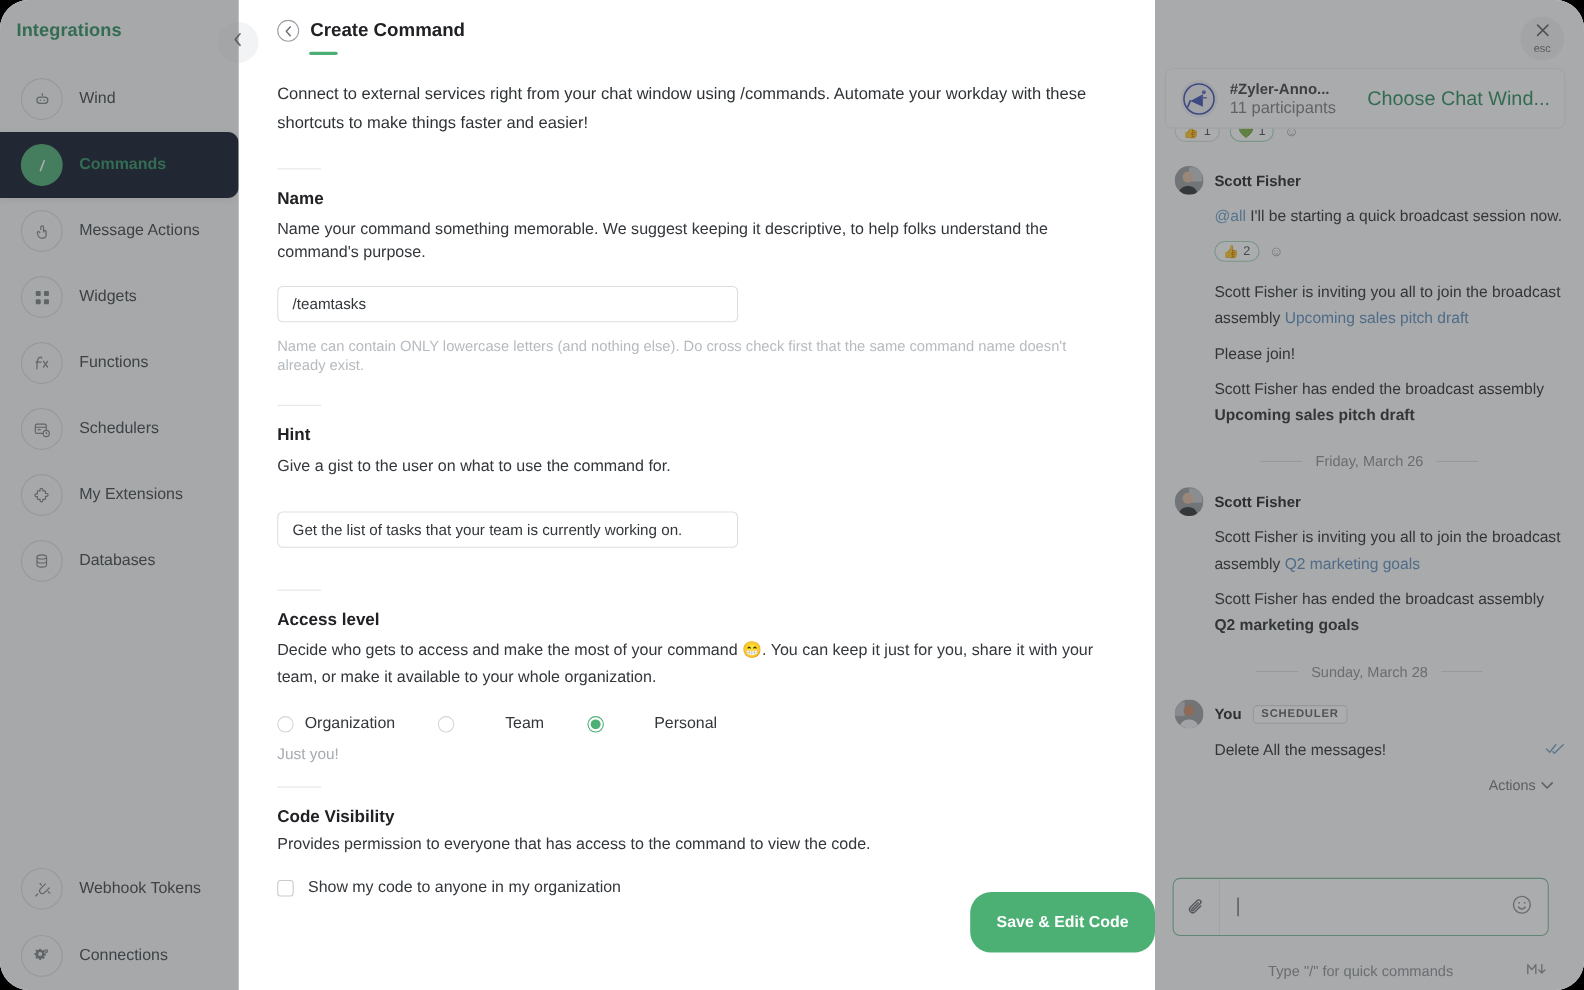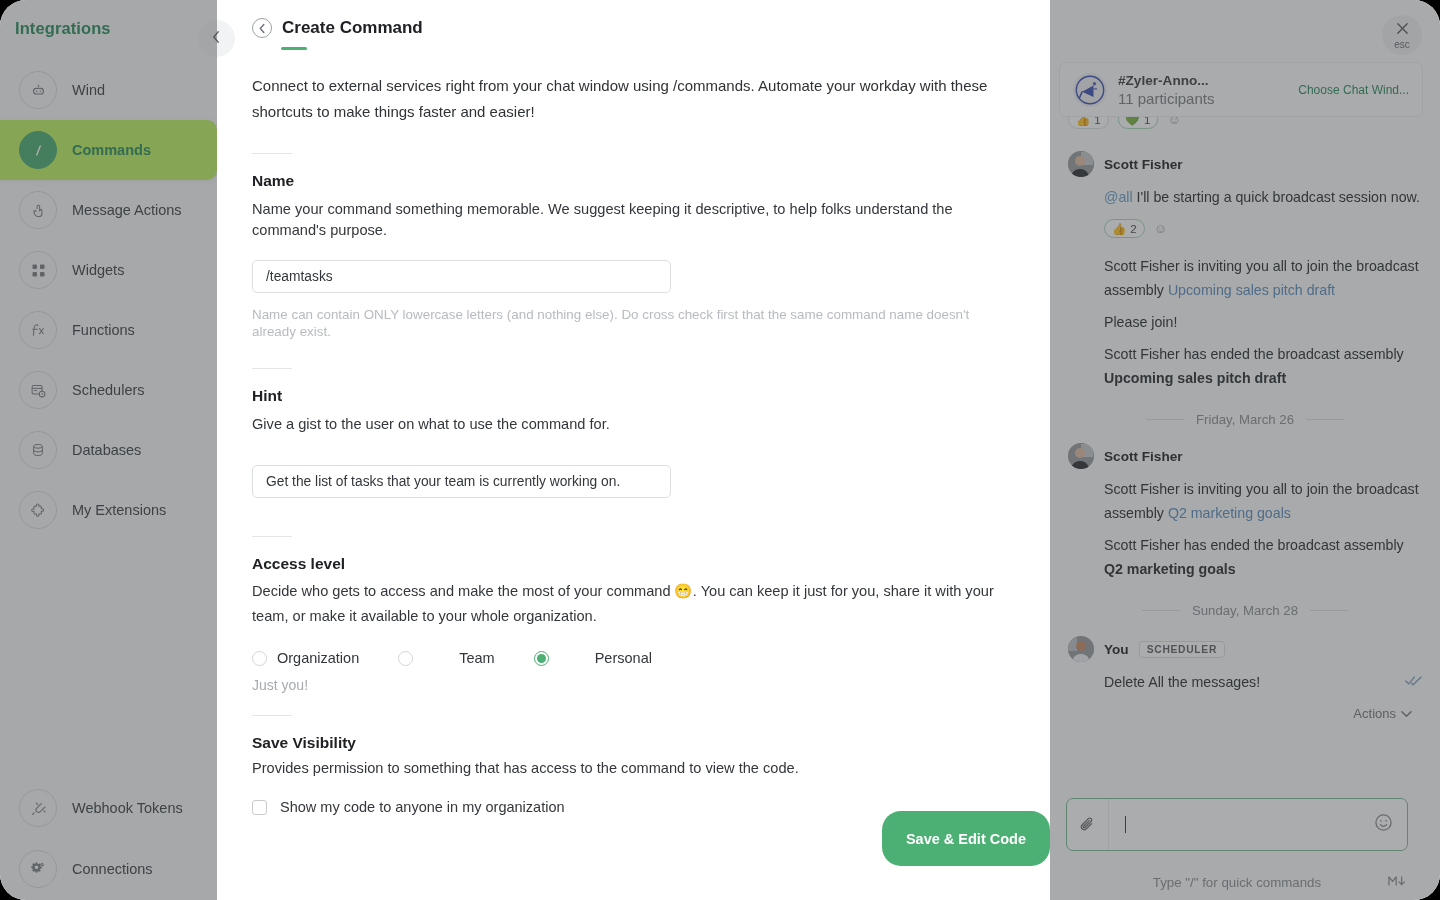--- a/index.html
+++ b/index.html
@@ -30,21 +30,21 @@
     color: #2d8f5f; letter-spacing: .1px;
   }
   .nav-list { position: absolute; top: 60px; left: 0; width: 217px; }
   .nav-item {
     position: relative;
     display: flex; align-items: center;
     height: 60px; padding-left: 19px;
     cursor: pointer;
   }
   .nav-item.active {
-    background: #bef264;
+    background: #0f172a;
     border-radius: 0 10px 10px 0;
     box-shadow: 0 1px 6px rgba(0,0,0,.07);
   }
   .nav-ico {
     width: 38px; height: 38px; border-radius: 50%;
     border: 1px solid #d9dcdf;
     display: flex; align-items: center; justify-content: center;
     flex: 0 0 38px; background: transparent;
   }
   .nav-item.active .nav-ico {
@@ -173,21 +173,21 @@
   .chan-avatar {
     width: 34px; height: 34px; border-radius: 50%;
     background: #eef0f4; flex: 0 0 34px;
     display: flex; align-items: center; justify-content: center;
     overflow: hidden;
   }
   .chan-meta { margin-left: 11px; }
   .chan-name { font-size: 13.6px; font-weight: 700; color: #404040; }
   .chan-sub { font-size: 15px; color: #7b8084; margin-top: 2px; }
   .chan-choose {
-    margin-left: auto; font-size: 12px; color: #2d8f5f; cursor: pointer;
+    margin-left: auto; font-size: 18px; color: #2d8f5f; cursor: pointer;
   }
 
   .msgs {
     position: absolute; left: 0; top: 100px;
     width: 390px; height: 700px;
     padding: 0 18px;
   }
   .react-row { display: flex; align-items: center; gap: 9px; }
   .pill {
     height: 19px; padding: 0 7px; border-radius: 10px;
@@ -337,36 +337,36 @@
               <path d="M6 12h4"></path>
             <circle cx="17" cy="17" r="4" fill="#fff"></circle>
             <path d="M17 15.3V17l1.2.9"></path>
           </svg>
         </span>
         <span class="nav-label">Schedulers</span>
       </div>
 
       <div class="nav-item">
         <span class="nav-ico">
+          <svg width="17" height="17" viewBox="0 0 24 24" fill="none" stroke="#7c8286" stroke-width="1.5">
+            <path d="M9 4.5a1.8 1.8 0 113.6 0V6h2.4a1 1 0 011 1v2.4h1.5a1.8 1.8 0 110 3.6H16V16a1 1 0 01-1 1h-2.4v1.3a1.8 1.8 0 11-3.6 0V17H6.6a1 1 0 01-1-1v-2.6H4.2a1.8 1.8 0 110-3.6h1.4V7a1 1 0 011-1H9z"></path>
+          </svg>
+        </span>
+        <span class="nav-label">My Extensions</span>
+      </div>
+
+      <div class="nav-item">
+        <span class="nav-ico">
           <svg width="16" height="16" viewBox="0 0 24 24" fill="none" stroke="#7c8286" stroke-width="1.5">
             <ellipse cx="12" cy="6.5" rx="6.5" ry="2.8"></ellipse>
             <path d="M5.5 6.5v11c0 1.6 2.9 2.8 6.5 2.8s6.5-1.2 6.5-2.8v-11"></path>
             <path d="M5.5 12c0 1.6 2.9 2.8 6.5 2.8s6.5-1.2 6.5-2.8"></path>
           </svg>
         </span>
         <span class="nav-label">Databases</span>
-      </div>
-
-      <div class="nav-item">
-        <span class="nav-ico">
-          <svg width="17" height="17" viewBox="0 0 24 24" fill="none" stroke="#7c8286" stroke-width="1.5">
-            <path d="M9 4.5a1.8 1.8 0 113.6 0V6h2.4a1 1 0 011 1v2.4h1.5a1.8 1.8 0 110 3.6H16V16a1 1 0 01-1 1h-2.4v1.3a1.8 1.8 0 11-3.6 0V17H6.6a1 1 0 01-1-1v-2.6H4.2a1.8 1.8 0 110-3.6h1.4V7a1 1 0 011-1H9z"></path>
-          </svg>
-        </span>
-        <span class="nav-label">My Extensions</span>
       </div>
     </div>
 
     <div class="nav-bottom">
       <div class="nav-item">
         <span class="nav-ico">
           <svg width="17" height="17" viewBox="0 0 24 24" fill="none" stroke="#7c8286" stroke-width="1.5" stroke-linecap="round">
             <path d="M16 5l-6.5 6.5a3.5 3.5 0 005 5L21 10"></path>
             <path d="M9 4.5l2 2"></path>
               <path d="M19.5 15l2 2"></path>
@@ -452,22 +452,22 @@
             <span class="radio on"></span>
             <span class="radio-label">Personal</span>
           </label>
         </div>
         <div class="radio-note">Just you!</div>
       </div>
 
       <div class="divider" style="margin-top:22px;"></div>
 
       <div>
-        <div class="sec-title">Save Visibility</div>
-        <div class="sec-desc" style="margin-top:6px;">Provides permission to something that has access to the command to view the code.</div>
+        <div class="sec-title">Code Visibility</div>
+        <div class="sec-desc" style="margin-top:6px;">Provides permission to everyone that has access to the command to view the code.</div>
         <label class="check-row">
           <span class="checkbox"></span>
           <span class="check-label">Show my code to anyone in my organization</span>
         </label>
       </div>
 
       <button class="save-btn">Save &amp; Edit Code</button>
     </div>
   </div>
 

